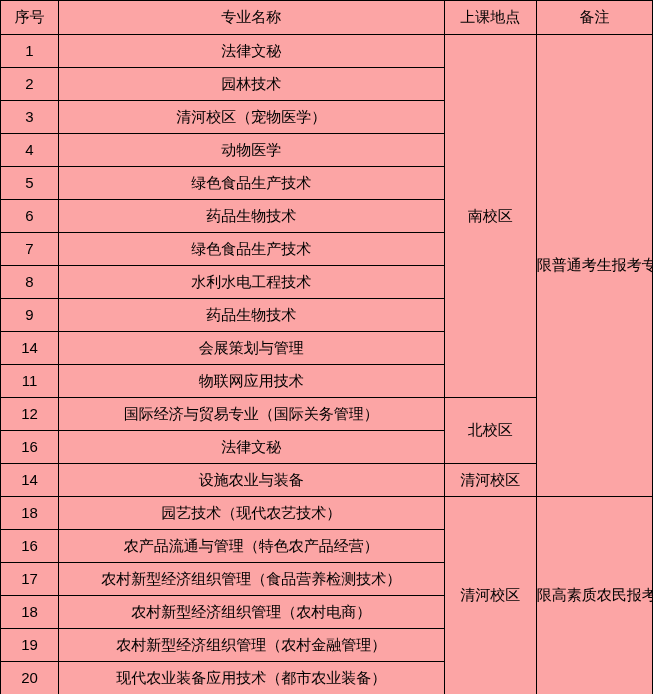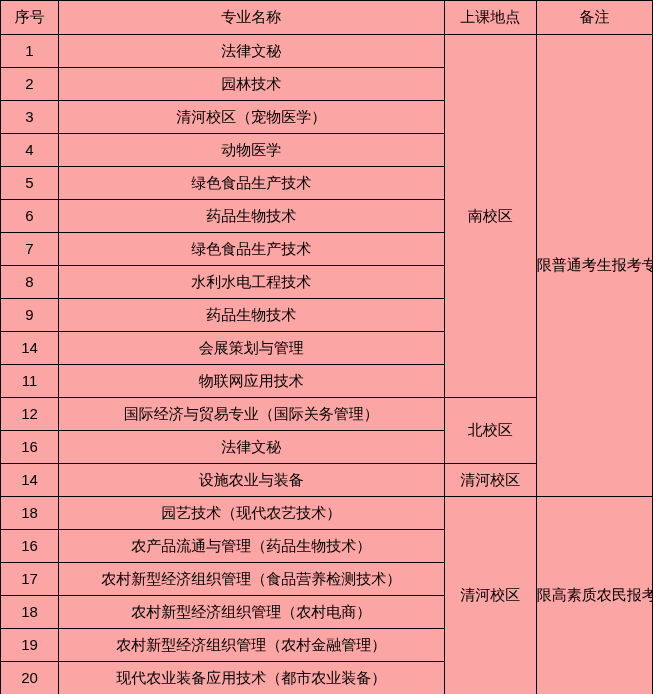--- a/index.html
+++ b/index.html
@@ -133,21 +133,21 @@
         <td class="place multiline">清河校区</td>
       </tr>
       <tr>
         <td class="seq">18</td>
         <td class="name">园艺技术（现代农艺技术）</td>
         <td class="place multiline" rowspan="6">清河校区</td>
         <td class="remark multiline" rowspan="6">限高素质农民报考专业</td>
       </tr>
       <tr>
         <td class="seq">16</td>
-        <td class="name">农产品流通与管理（药品生物技术）</td>
+        <td class="name">农产品流通与管理（特色农产品经营）</td>
       </tr>
       <tr>
         <td class="seq">17</td>
         <td class="name">农村新型经济组织管理（食品营养检测技术）</td>
       </tr>
       <tr>
         <td class="seq">18</td>
         <td class="name">农村新型经济组织管理（农村电商）</td>
       </tr>
       <tr>

